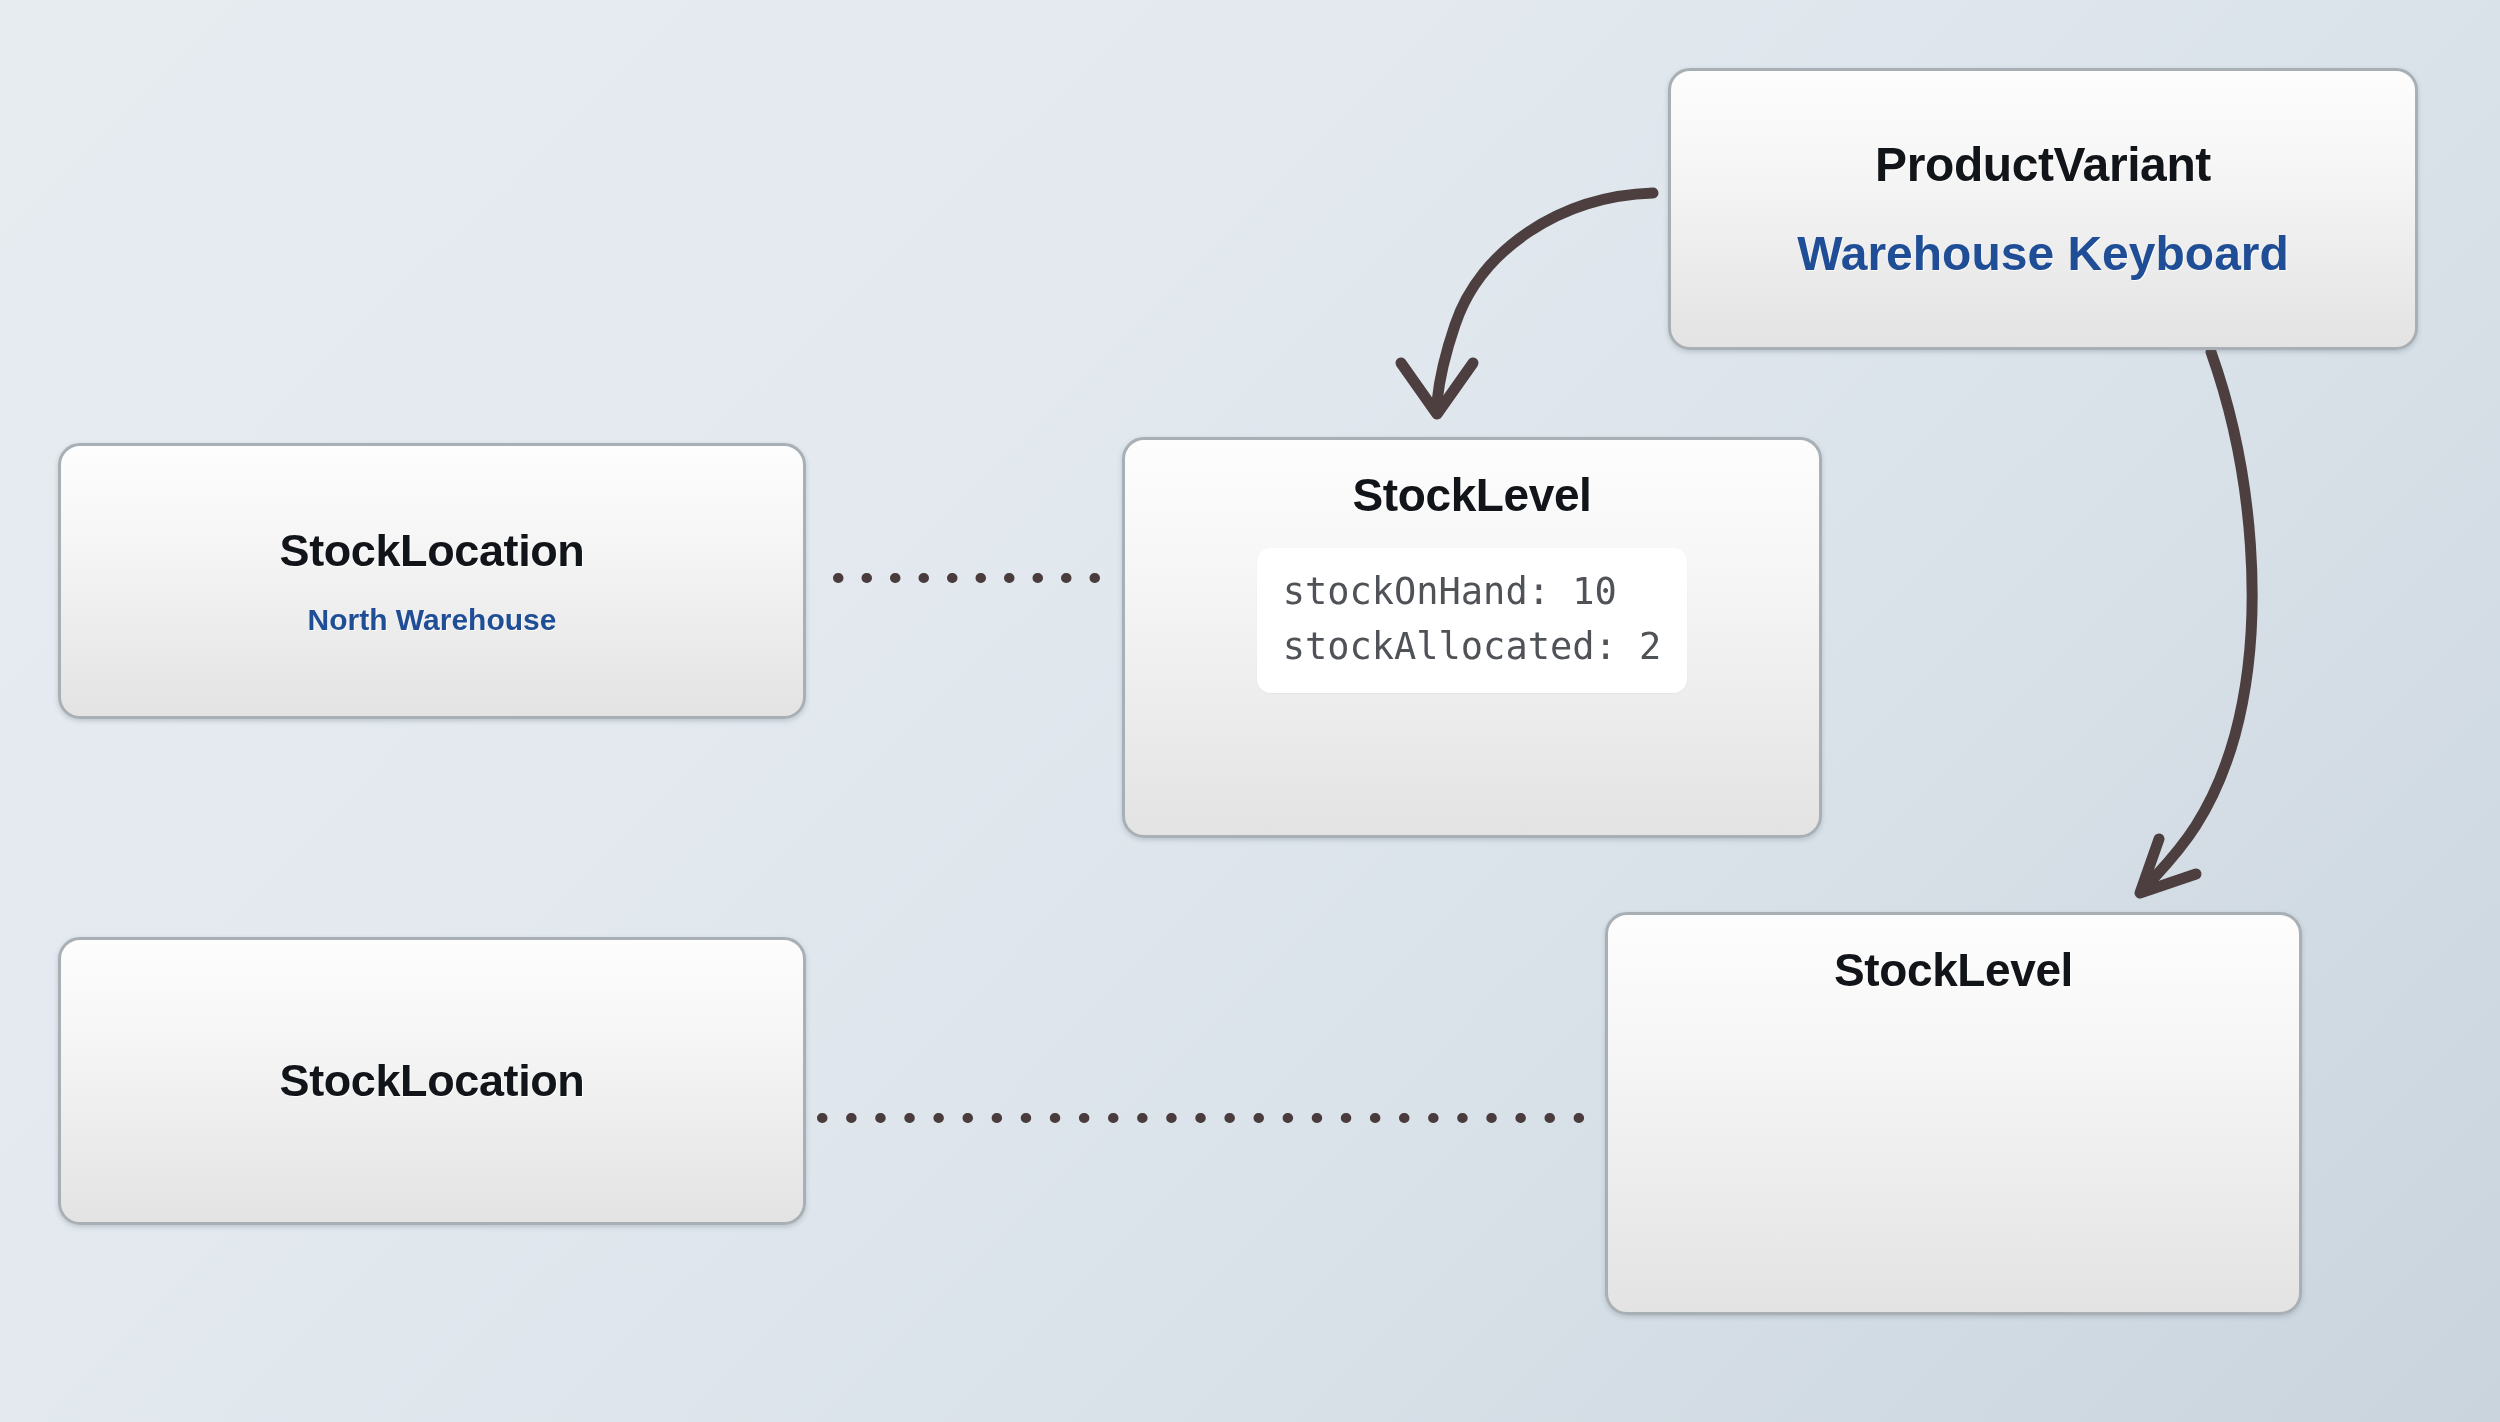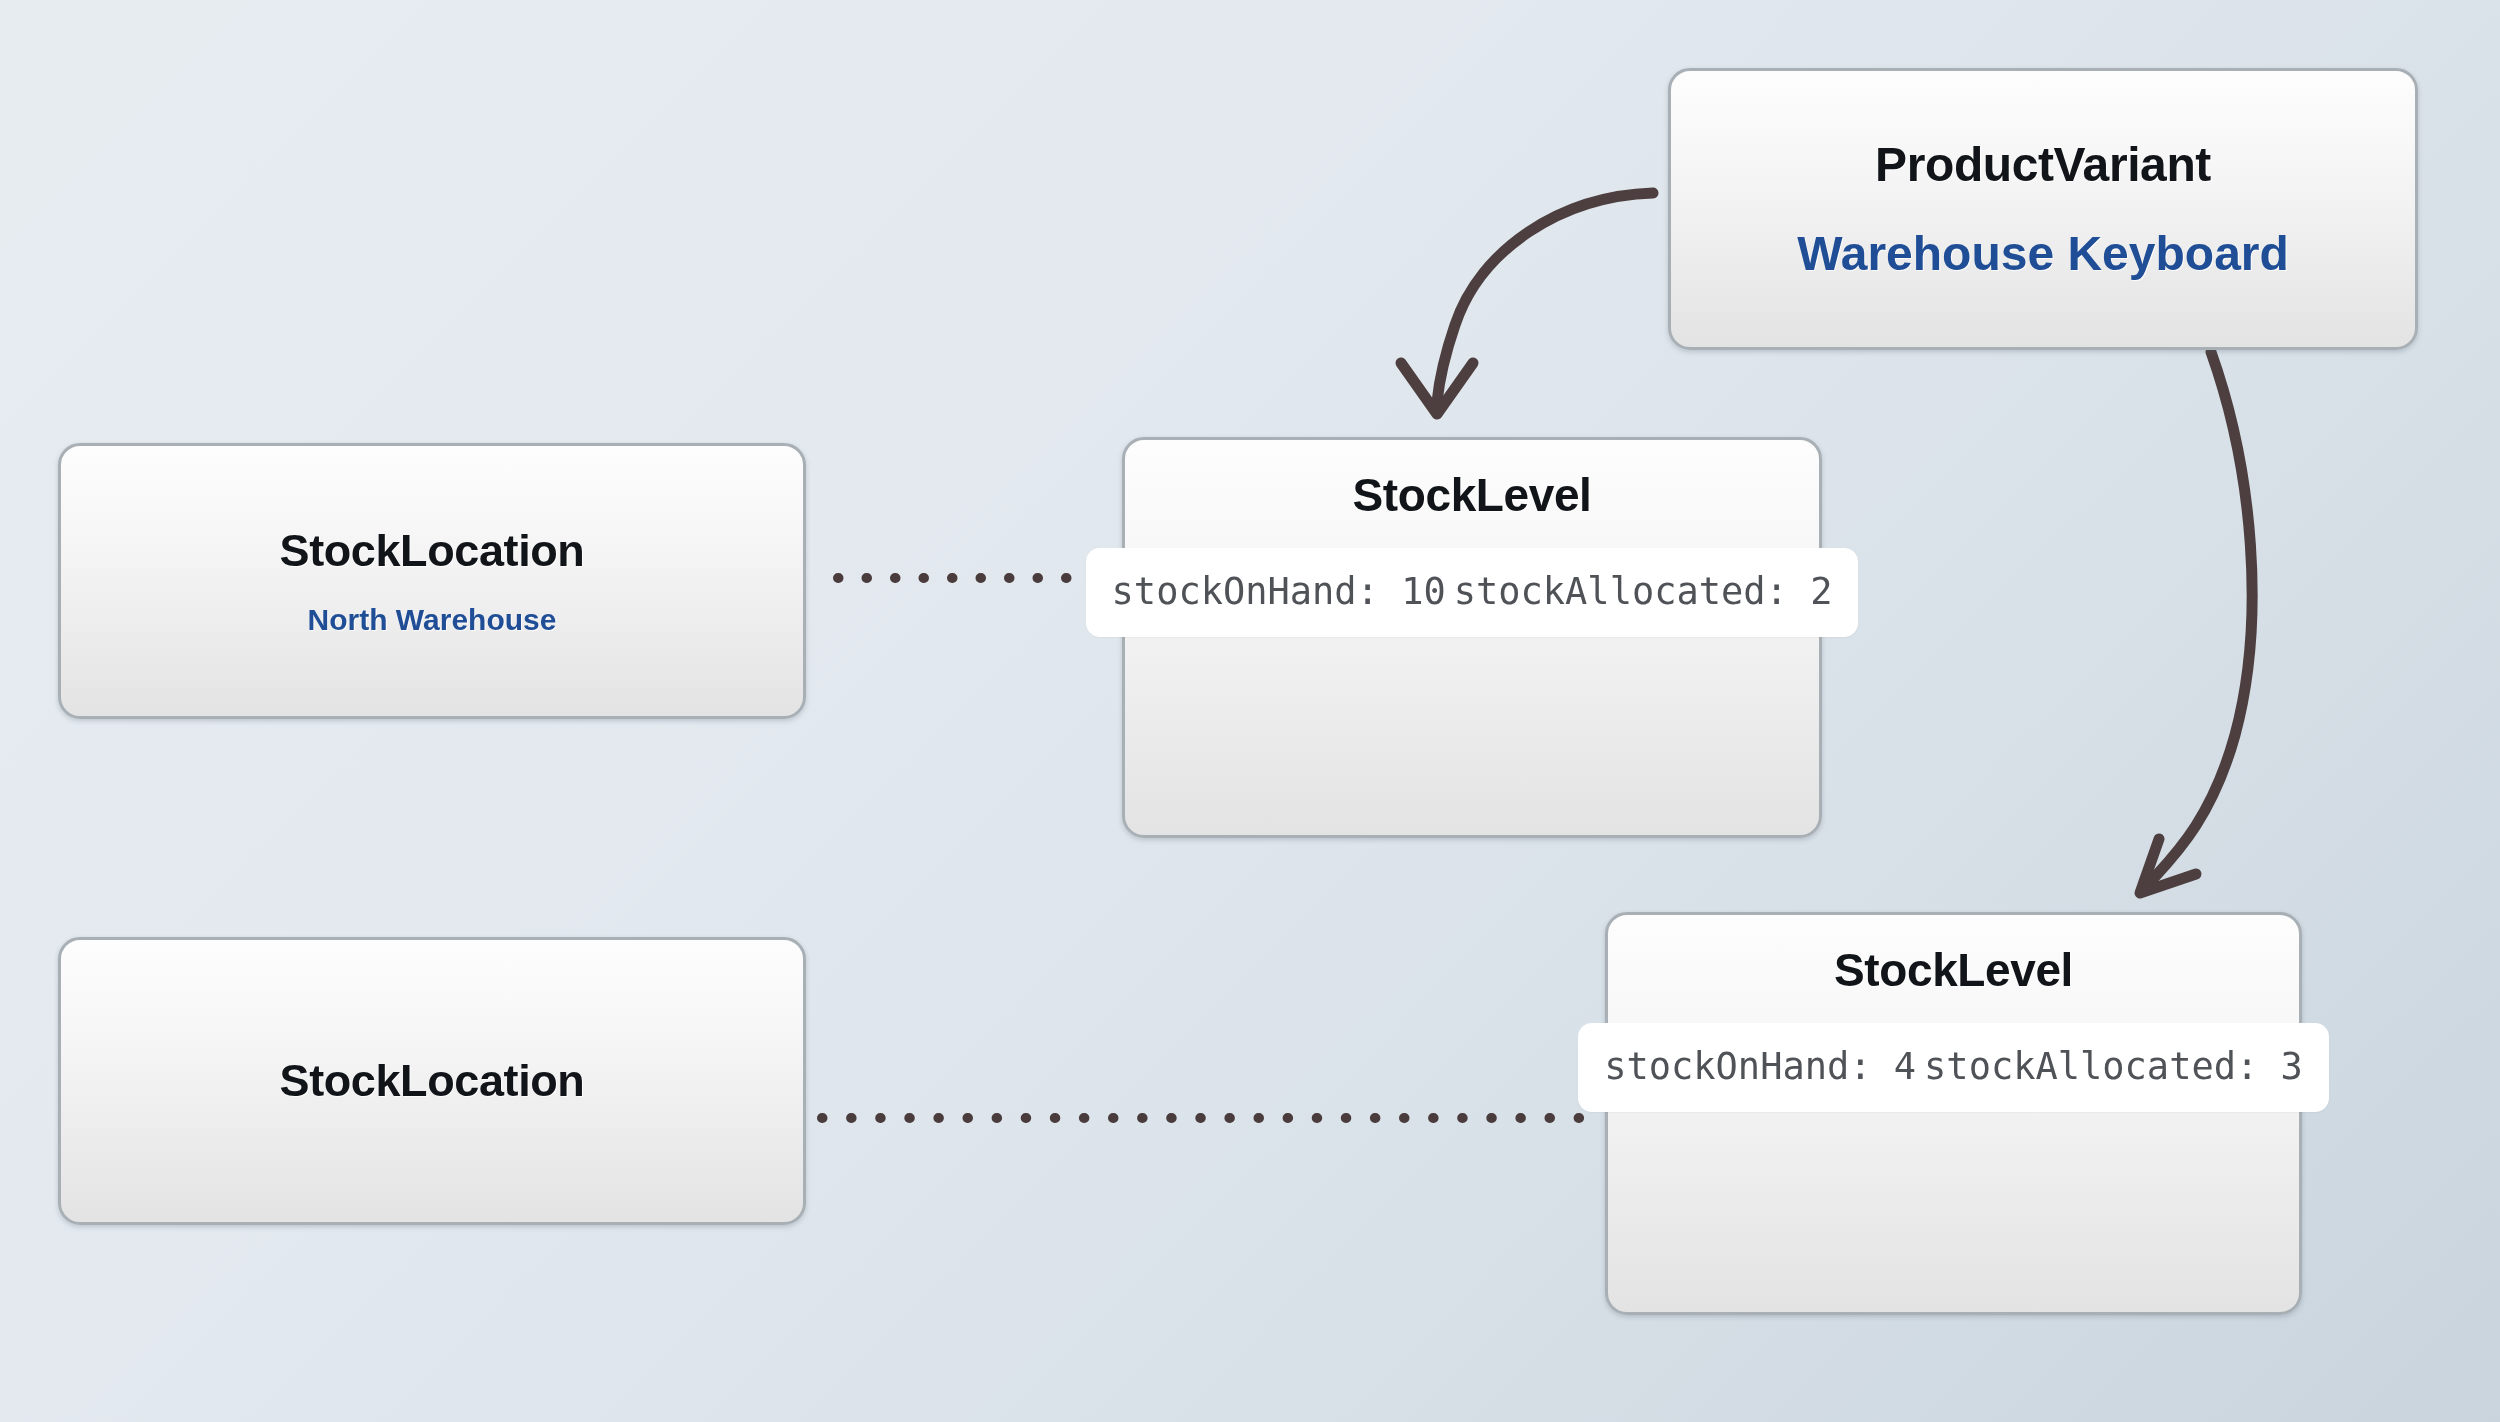--- a/index.html
+++ b/index.html
@@ -96,21 +96,21 @@
   #node-stocklevel-south .node-title { font-size: 46px; }
 
   
   .props-box {
     background: #ffffff;
     border-radius: 14px;
     padding: 20px 26px 22px 26px;
     margin-top: 26px;
     box-shadow: 0 1px 2px rgba(0,0,0,0.04);
     display: flex;
-    flex-direction: row;
+    flex-direction: column;
     gap: 8px;
   }
   .prop-line {
     font-family: "DejaVu Sans Mono", monospace;
     font-size: 37px;
     color: #4f5257;
     white-space: pre;
     line-height: 1.28;
   }
 </style>
@@ -157,19 +157,15 @@
   <div class="node" id="node-stocklevel-north">
     <div class="node-title">StockLevel</div>
     <div class="props-box">
       <div class="prop-line">stockOnHand: 10</div>
       <div class="prop-line">stockAllocated: 2</div>
     </div>
   </div>
 
   <div class="node" id="node-stocklevel-south">
     <div class="node-title">StockLevel</div>
-    <div class="props-box">
-      <div class="prop-line">stockOnHand: 4</div>
-      <div class="prop-line">stockAllocated: 3</div>
-    </div>
   </div>
 
 </div>
 
 </body></html>

